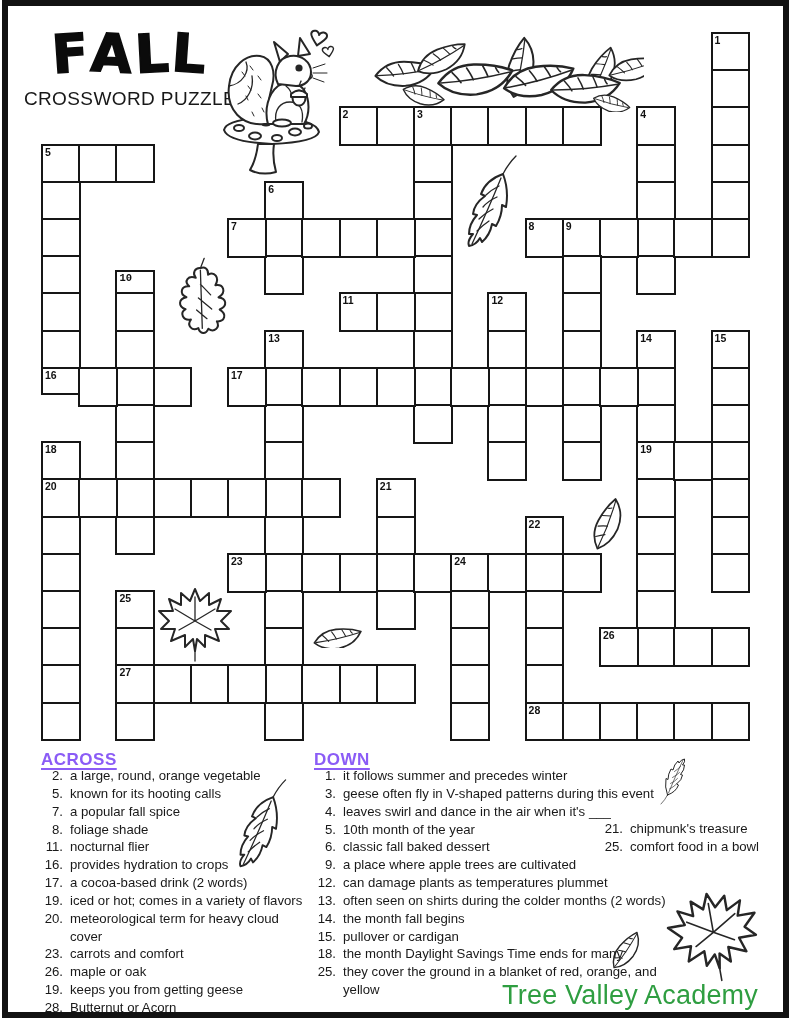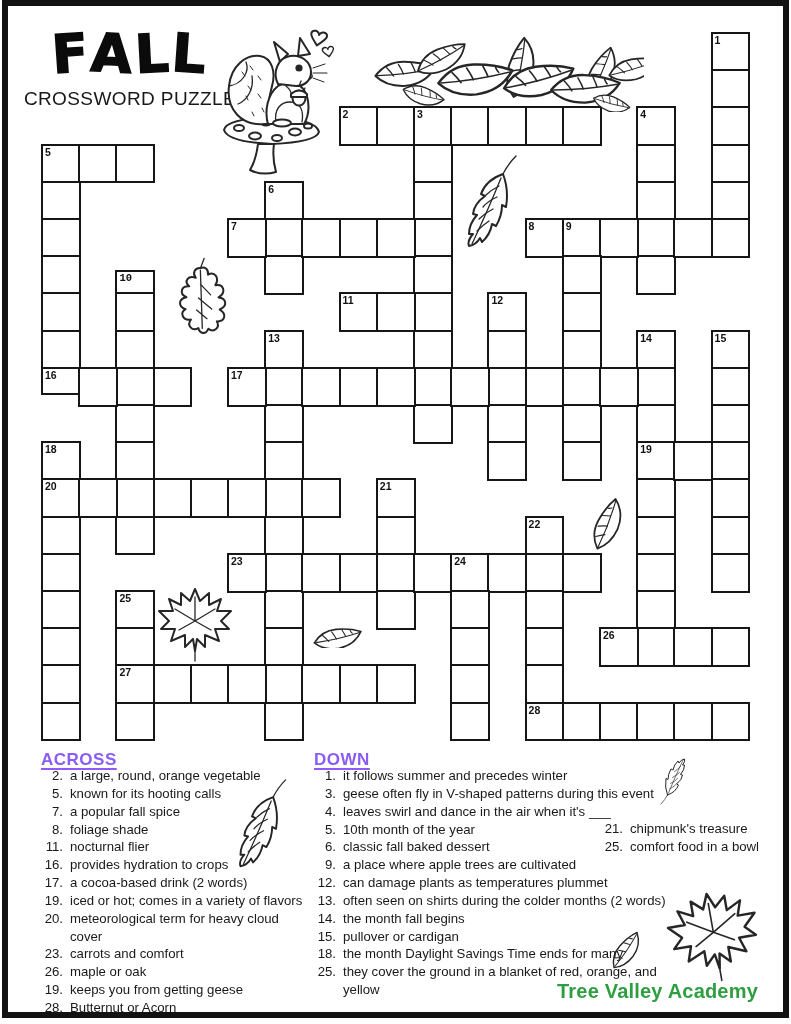--- a/index.html
+++ b/index.html
@@ -24,21 +24,21 @@
 
   .clues-h {
     position:absolute; font-size:17px; font-weight:bold; color:#8b5cf6;
     text-decoration:underline; text-decoration-thickness:2px; text-underline-offset:3px; letter-spacing:0.5px;
   }
   .clist { position:absolute; font-size:13.2px; color:#191919; }
   .clue { display:flex; line-height:17.85px; }
   .clue .cnum { flex:0 0 22px; text-align:right; margin-right:7px; }
   .clue .ctext { flex:1 1 auto; }
 
-  #brand { position:absolute; right:33px; top:980px; font-size:20px; font-weight:bold; letter-spacing:0.2px; }
+  #brand { position:absolute; right:33px; top:980px; font-size:27px; font-weight:normal; letter-spacing:0.2px; }
 
   .deco { position:absolute; }
   .deco path, .deco ellipse, .deco circle {
     fill:#fff; stroke:#262626; stroke-width:2; stroke-linejoin:round; stroke-linecap:round;
   }
   .deco .vn { fill:none; stroke-width:1.3; }
   .deco .tx { fill:none; stroke-width:1; }
 </style>
 </head>
 <body>

